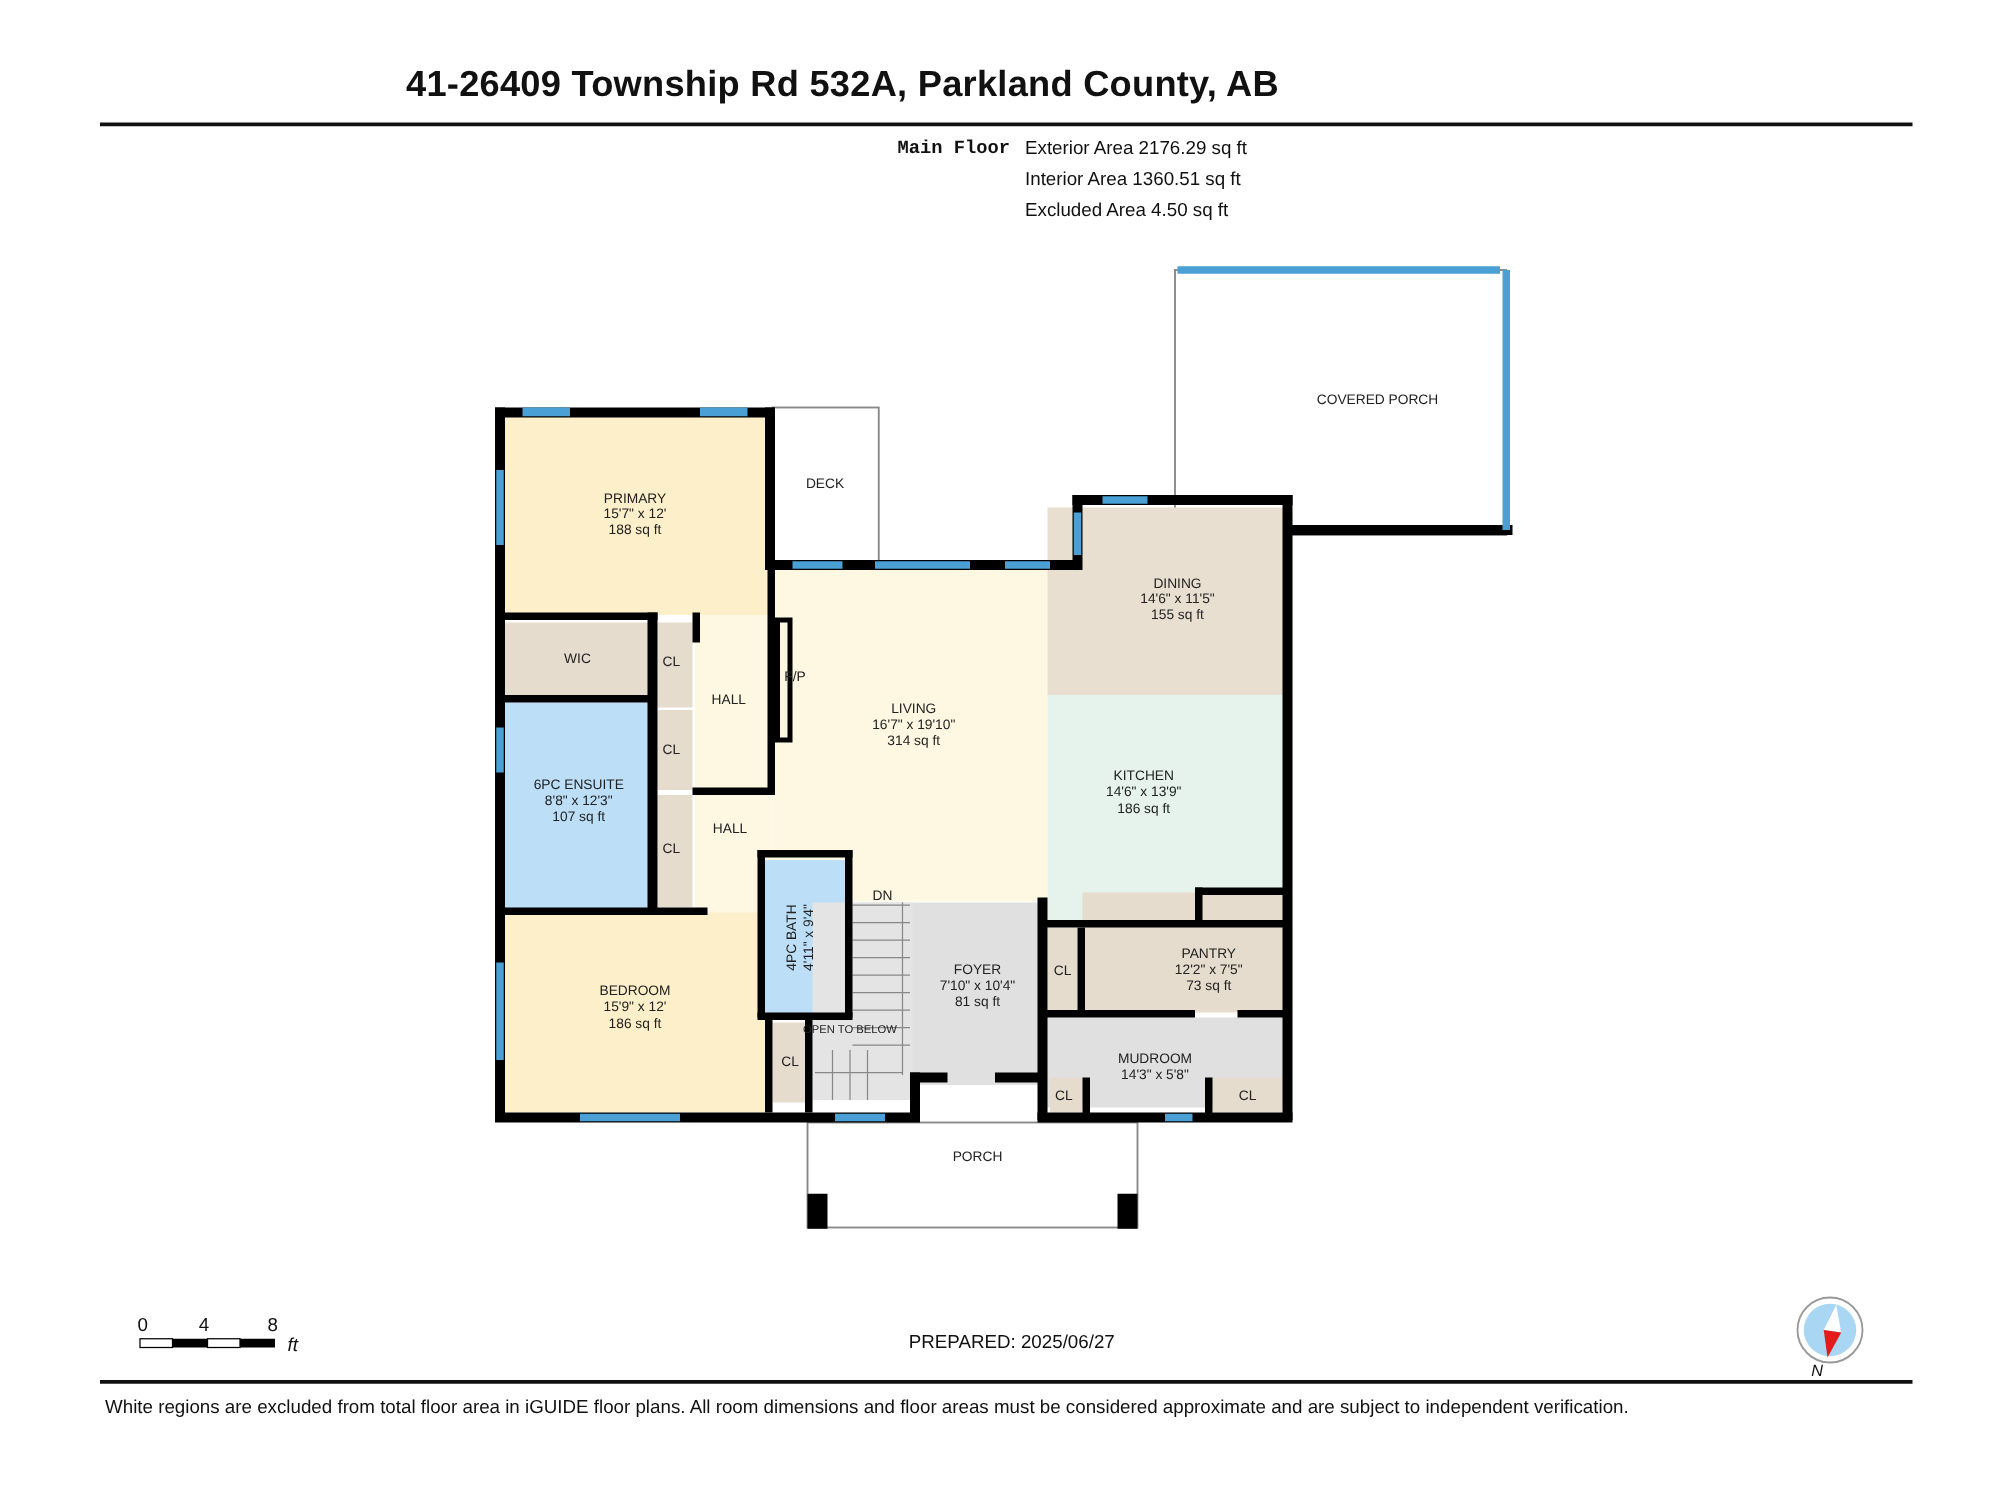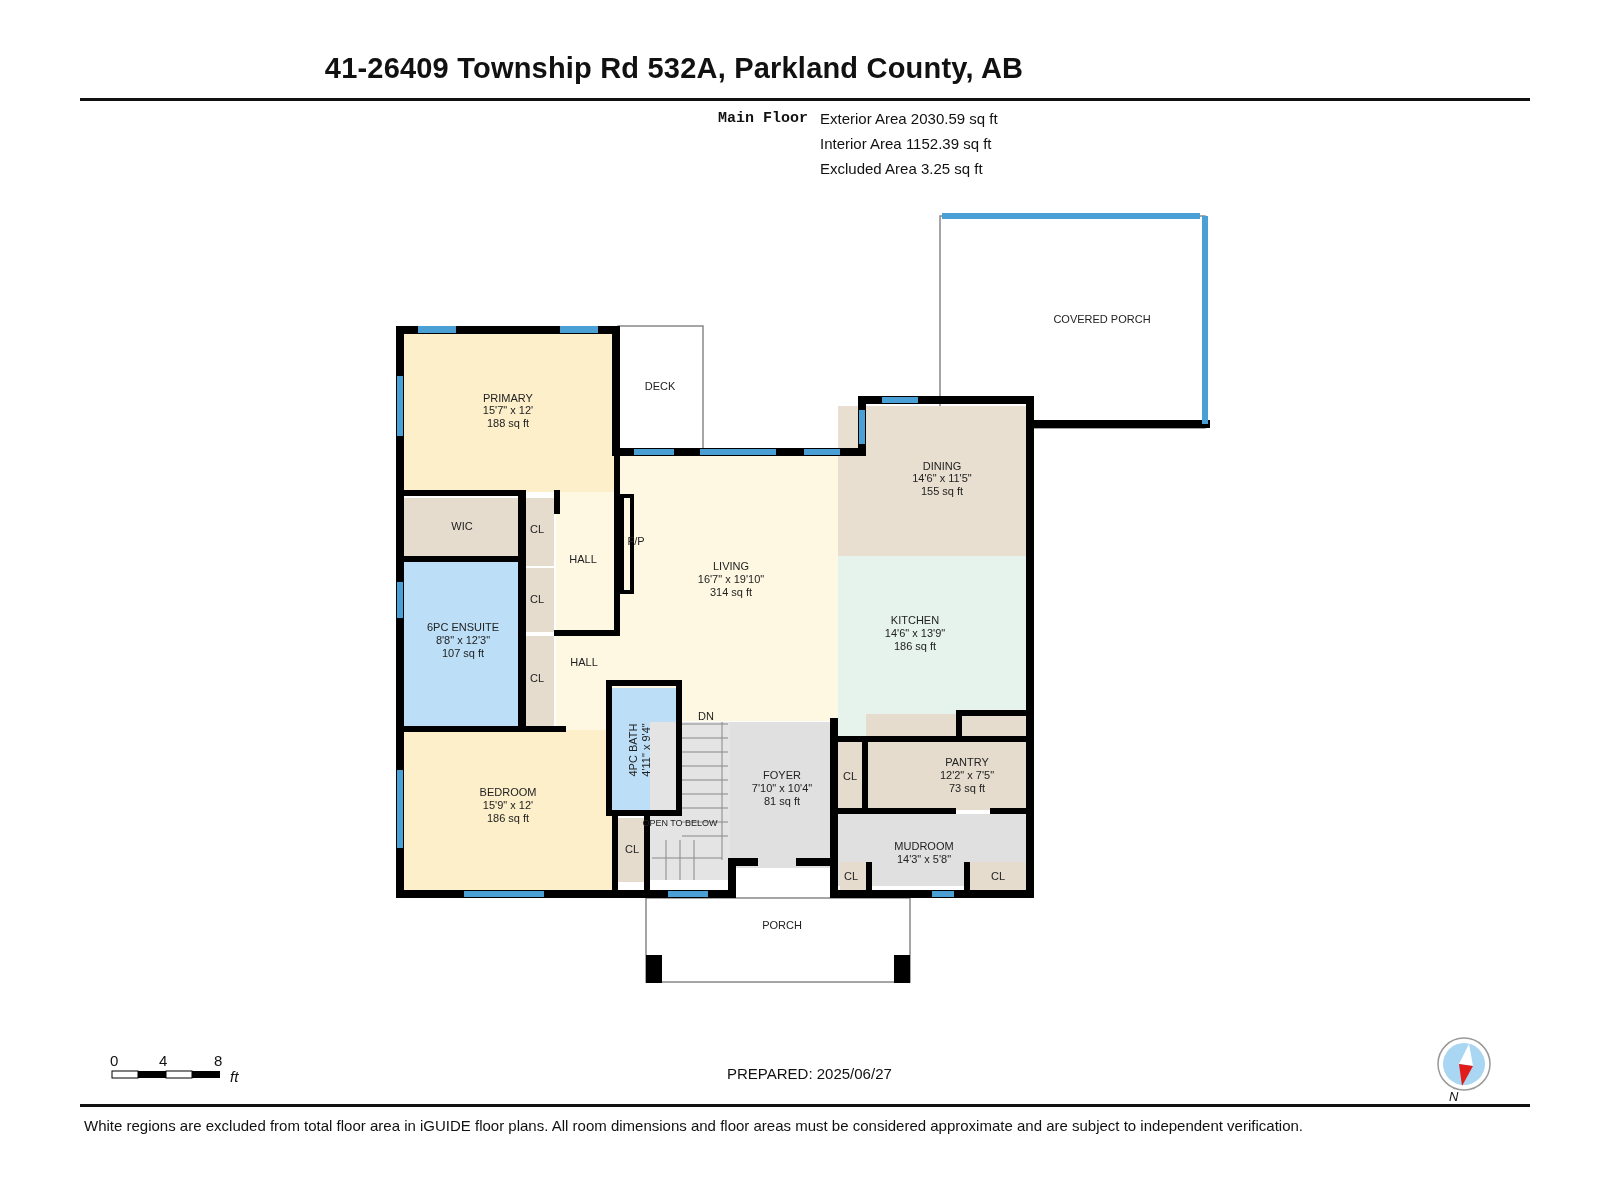--- a/index.html
+++ b/index.html
@@ -14,23 +14,23 @@
   .prepared { position:absolute; left:727px; top:1065px; font-size:15px; }
   .disclaimer { position:absolute; left:84px; top:1117px; font-size:15px; }
 </style>
 </head>
 <body>
 
 <div class="title">41-26409 Township Rd 532A, Parkland County, AB</div>
 <div class="rule" style="top:98px"></div>
 
 <div class="floor-label">Main Floor</div>
-<div class="area-line" style="top:110px">Exterior Area 2030.59 sq ft</div>
-<div class="area-line" style="top:135px">Interior Area 1152.39 sq ft</div>
-<div class="area-line" style="top:160px">Excluded Area 3.25 sq ft</div>
+<div class="area-line" style="top:110px">Exterior Area 2176.29 sq ft</div>
+<div class="area-line" style="top:135px">Interior Area 1360.51 sq ft</div>
+<div class="area-line" style="top:160px">Excluded Area 4.50 sq ft</div>
 
 <svg class="plan" width="1600" height="1200" viewBox="0 0 1600 1200">
 
   <g fill="none" stroke="#888" stroke-width="1.5">
     <rect x="940" y="216" width="265" height="212" fill="#fff"></rect>
   </g>
   <g>
     <rect x="618" y="326" width="85" height="128" fill="#fff" stroke="#888" stroke-width="1.5"></rect>
   </g>
   <g>

